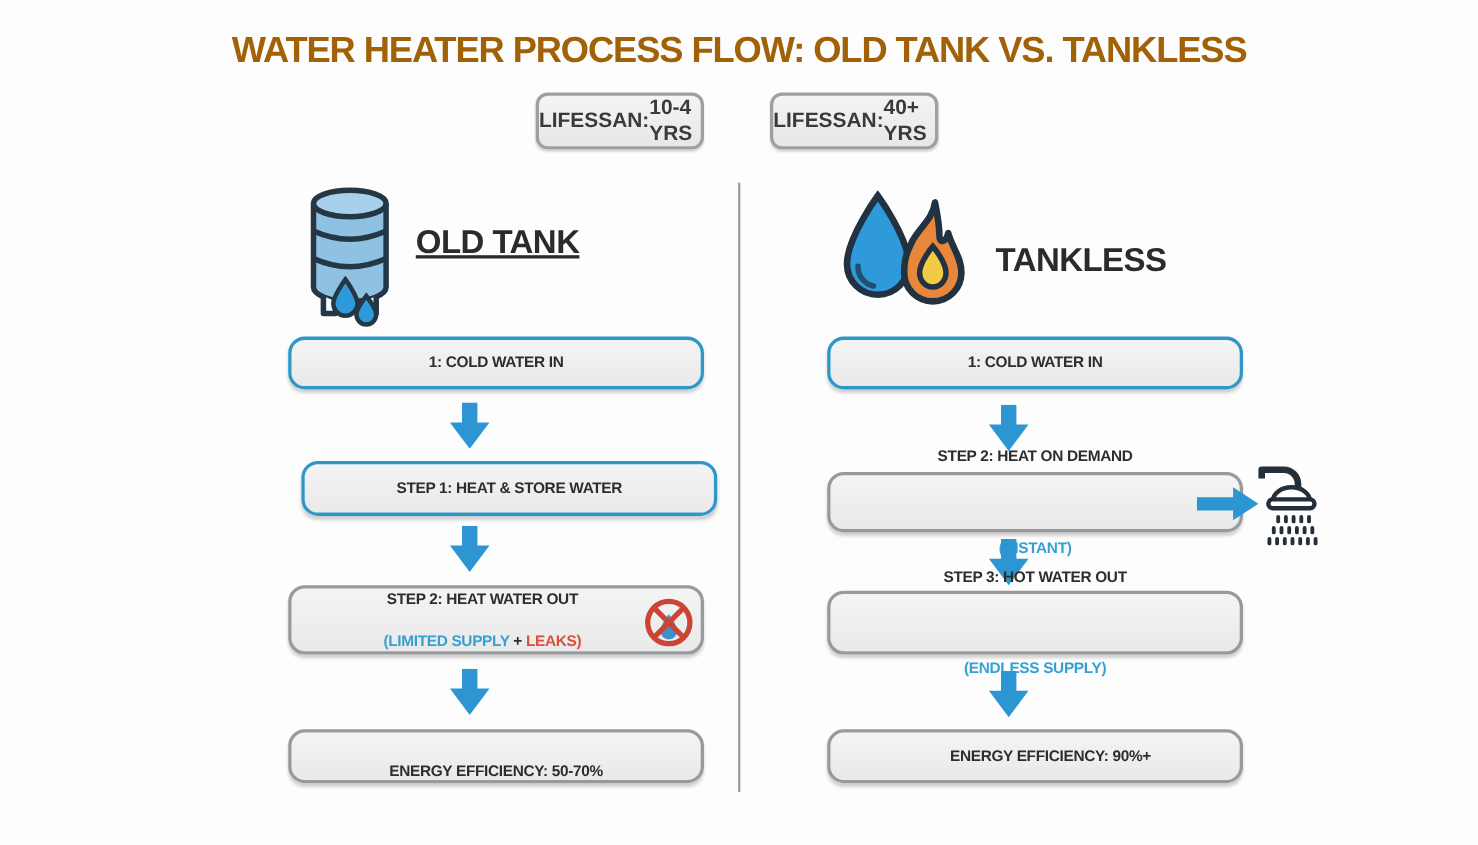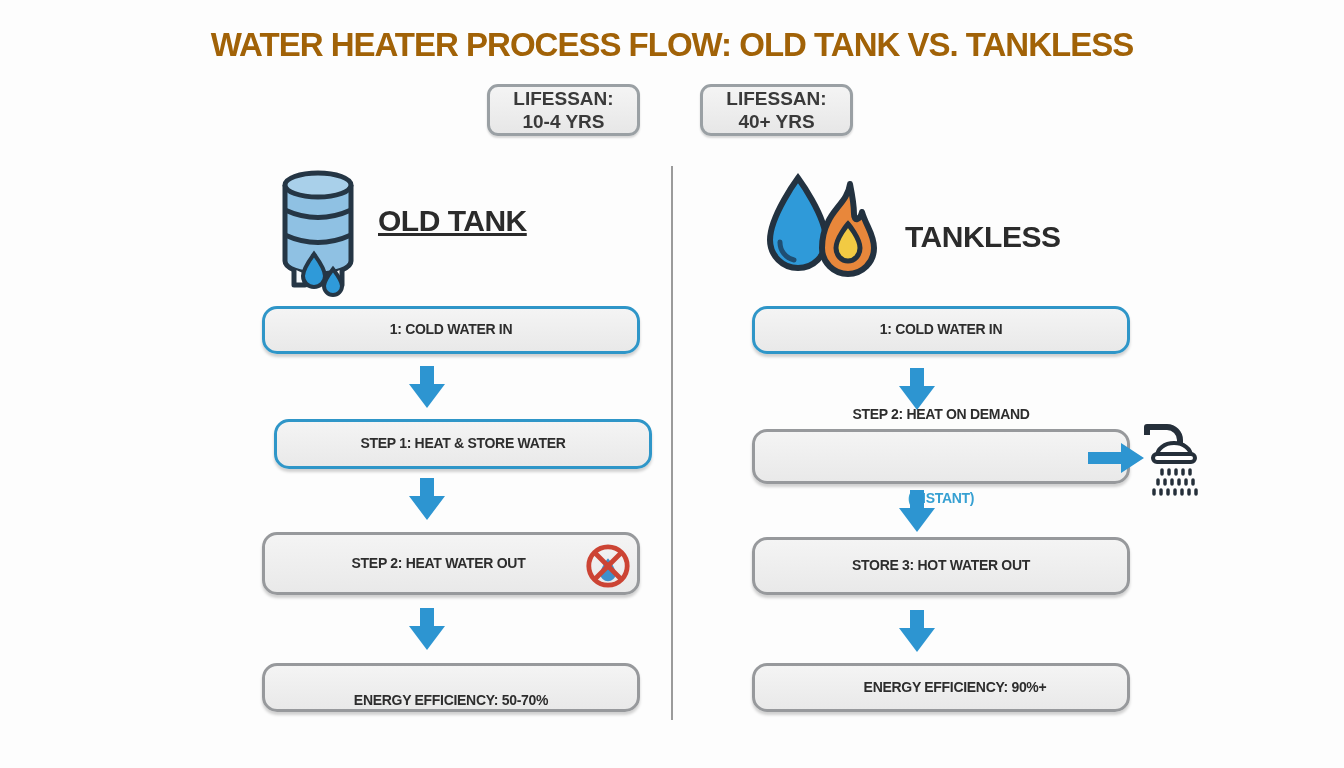--- a/index.html
+++ b/index.html
@@ -8,21 +8,21 @@
     background:#fdfdfd;font-family:"Liberation Sans",sans-serif;color:#2d2d2d;
   }
   .title{
     position:absolute;top:26px;left:0;width:100%;text-align:center;
     font-size:33px;font-weight:bold;letter-spacing:-1px;color:#a16207;
   }
   .badge{
     position:absolute;top:84px;width:153px;height:52px;box-sizing:border-box;
     border:3px solid #9aa0a4;border-radius:11px;
     background:linear-gradient(#f4f4f4,#e7e7e7);
-    display:flex;flex-direction:column;align-items:center;justify-content:center;
+    display:flex;flex-direction:row;align-items:center;justify-content:center;
     font-size:19px;font-weight:bold;color:#3a3a3a;line-height:1.22;
     box-shadow:0 2px 2px rgba(0,0,0,.15);
   }
   .badge-old{left:487px;}
   .badge-new{left:700px;}
   .divider{position:absolute;left:671px;top:166px;width:2px;height:554px;background:#9b9b9b;}
   .col-label{position:absolute;font-size:30px;font-weight:bold;color:#2b2b2b;letter-spacing:-.5px;}
   .label-old{left:378px;top:204px;text-decoration:underline;}
   .label-new{left:905px;top:220px;}
   .icon-abs{position:absolute;}
@@ -98,20 +98,23 @@
   <div class="step b-blue l2">
     <span>STEP 1: HEAT &amp; STORE WATER</span>
   </div>
 
   <svg class="arrow" style="left:409px;top:478px;" width="36" height="42" viewBox="0 0 36 42">
     <path d="M11 0 h14 v18 h11 L18 42 0 18 h11 Z" fill="#2d95d1"></path>
   </svg>
 
   <div class="step b-gray l3">
     <span>STEP 2: HEAT WATER OUT</span>
+    <span>
+      <span class="sub-blue">(LIMITED SUPPLY</span><span class="sub-dark"> + </span><span class="sub-red">LEAKS)</span>
+    </span>
     <svg class="no-icon" viewBox="0 0 50 50">
       <path d="M25 17 C25 17 17 27 17 33 a8 8 0 0 0 16 0 C33 27 25 17 25 17 Z" fill="#3f90cc"></path>
       <circle cx="25" cy="25" r="20" fill="none" stroke="#cc4434" stroke-width="5"></circle>
       <line x1="12" y1="12" x2="38" y2="38" stroke="#cc4434" stroke-width="5" stroke-linecap="round"></line>
       <line x1="38" y1="12" x2="12" y2="38" stroke="#cc4434" stroke-width="5" stroke-linecap="round"></line>
     </svg>
   </div>
 
   <svg class="arrow" style="left:409px;top:608px;" width="36" height="42" viewBox="0 0 36 42">
     <path d="M11 0 h14 v18 h11 L18 42 0 18 h11 Z" fill="#2d95d1"></path>
@@ -162,21 +165,22 @@
         <line x1="49" y1="72" x2="49" y2="76"></line>
       <line x1="56" y1="72" x2="56" y2="76"></line>
     </g>
   </svg>
 
   <svg class="arrow" style="left:899px;top:490px;" width="36" height="42" viewBox="0 0 36 42">
     <path d="M11 0 h14 v18 h11 L18 42 0 18 h11 Z" fill="#2d95d1"></path>
   </svg>
 
   <div class="step b-gray r3">
-    <span>STORE 3: HOT WATER OUT</span>
+    <span>STEP 3: HOT WATER OUT</span>
+    <span class="sub-blue">(ENDLESS SUPPLY)</span>
   </div>
 
   <svg class="arrow" style="left:899px;top:610px;" width="36" height="42" viewBox="0 0 36 42">
     <path d="M11 0 h14 v18 h11 L18 42 0 18 h11 Z" fill="#2d95d1"></path>
   </svg>
 
   <div class="step b-gray r4">
     <span>ENERGY EFFICIENCY: 90%+</span>
   </div>
 

